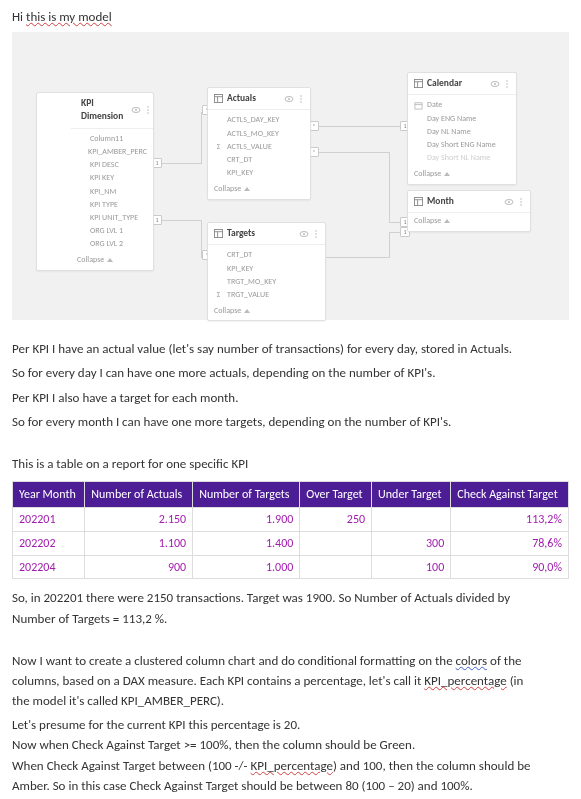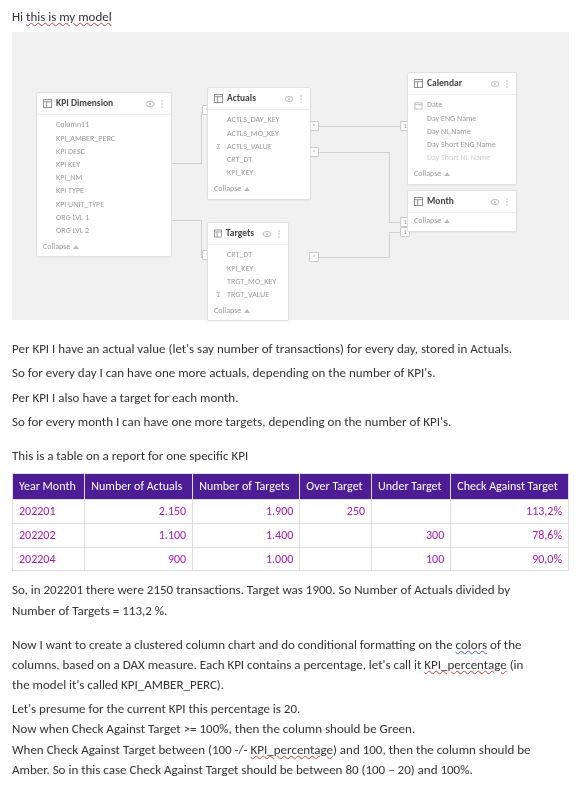--- a/index.html
+++ b/index.html
@@ -19,21 +19,21 @@
   .field-name { font-size: 8px; color: #999; }
   .sigma { font-size: 8px; color: #999; width: 9px; display:inline-block; text-align:center; }
   .field-spacer { width: 9px; display:inline-block; }
   .collapse { padding: 2px 6px 4px 6px; font-size: 8px; color: #999; display:flex; align-items:center; gap:3px;}
   .caret-up { display:inline-block; width:0; height:0; border-left:3px solid transparent; border-right:3px solid transparent; border-bottom:4px solid #bbb;}
   
   .conn { position: absolute; background: #d0d0d0; }
   .conn-node { position: absolute; width: 10px; height: 10px; background: #fff; border: 1px solid #cacaca; font-size: 6px; line-height: 8px; text-align: center; color: #888; border-radius: 1px;}
   
   .para { margin: 6px 0; font-size: 13px; }
-  .section-gap { margin-top: 16px; }
+  .section-gap { margin-top: 24px; }
   
   table.report { border-collapse: collapse; width: 100%; margin: 8px 0 10px 0; font-size: 12px; }
   table.report th { background: #4c1d95; color: #fff; font-weight: 400; padding: 4px 6px; text-align: left; border: 1px solid #ddd; }
   table.report td { border: 1px solid #ddd; padding: 3px 6px; text-align: right; color: #a21caf; }
   table.report td:first-child { text-align: left; }
 </style>
 </head>
 <body>
 
 <p class="intro">
@@ -61,21 +61,21 @@
   <div class="conn" style="left:377px; top:190px; width:18px; height:1px;"></div>
   <div class="conn-node" style="left:297px; top:115px;">*</div>
   <div class="conn-node" style="left:388px; top:185px;">1</div>
 
   <div class="conn" style="left:299px; top:225px; width:78px; height:1px;"></div>
   <div class="conn" style="left:377px; top:200px; width:1px; height:26px;"></div>
   <div class="conn" style="left:377px; top:200px; width:18px; height:1px;"></div>
   <div class="conn-node" style="left:297px; top:220px;">*</div>
   <div class="conn-node" style="left:388px; top:195px;">1</div>
 
-  <div class="card" style="left:24px; top:60px; width:136px;">
+  <div class="card" style="left:24px; top:60px; width:118px;padding-left:34px;">
     <div class="card-header">
       <span class="card-icon">
           <svg viewBox="0 0 10 10">
             <rect x="0.5" y="0.5" width="9" height="9" fill="none" stroke="#888" stroke-width="1"></rect>
             <line x1="0.5" y1="3" x2="9.5" y2="3" stroke="#888" stroke-width="1"></line>
             <line x1="4" y1="3" x2="4" y2="9.5" stroke="#888" stroke-width="1"></line>
           </svg>
         </span>
       <span>KPI Dimension</span>
       <span class="spacer"></span>
@@ -183,21 +183,21 @@
           <span class="field-spacer"></span>
           <span class="field-name">KPI_KEY</span>
         </div>
     </div>
     <div class="collapse">
         <span>Collapse</span>
         <span class="caret-up"></span>
       </div>
   </div>
 
-  <div class="card" style="left:195px; top:190px; width:82px;">
+  <div class="card" style="left:195px; top:190px; width:119px;">
     <div class="card-header">
       <span class="card-icon">
           <svg viewBox="0 0 10 10">
             <rect x="0.5" y="0.5" width="9" height="9" fill="none" stroke="#888" stroke-width="1"></rect>
             <line x1="0.5" y1="3" x2="9.5" y2="3" stroke="#888" stroke-width="1"></line>
             <line x1="4" y1="3" x2="4" y2="9.5" stroke="#888" stroke-width="1"></line>
           </svg>
         </span>
       <span>Targets</span>
       <span class="spacer"></span>
@@ -290,21 +290,21 @@
           <span class="field-spacer"></span>
           <span class="field-name" style="opacity:.5">Day Short NL Name</span>
         </div>
     </div>
     <div class="collapse">
         <span>Collapse</span>
         <span class="caret-up"></span>
       </div>
   </div>
 
-  <div class="card" style="left:395px; top:158px; width:110px;">
+  <div class="card" style="left:395px; top:158px; width:124px;">
     <div class="card-header">
       <span class="card-icon">
           <svg viewBox="0 0 10 10">
             <rect x="0.5" y="0.5" width="9" height="9" fill="none" stroke="#888" stroke-width="1"></rect>
             <line x1="0.5" y1="3" x2="9.5" y2="3" stroke="#888" stroke-width="1"></line>
             <line x1="4" y1="3" x2="4" y2="9.5" stroke="#888" stroke-width="1"></line>
           </svg>
         </span>
       <span>Month</span>
       <span class="spacer"></span>

